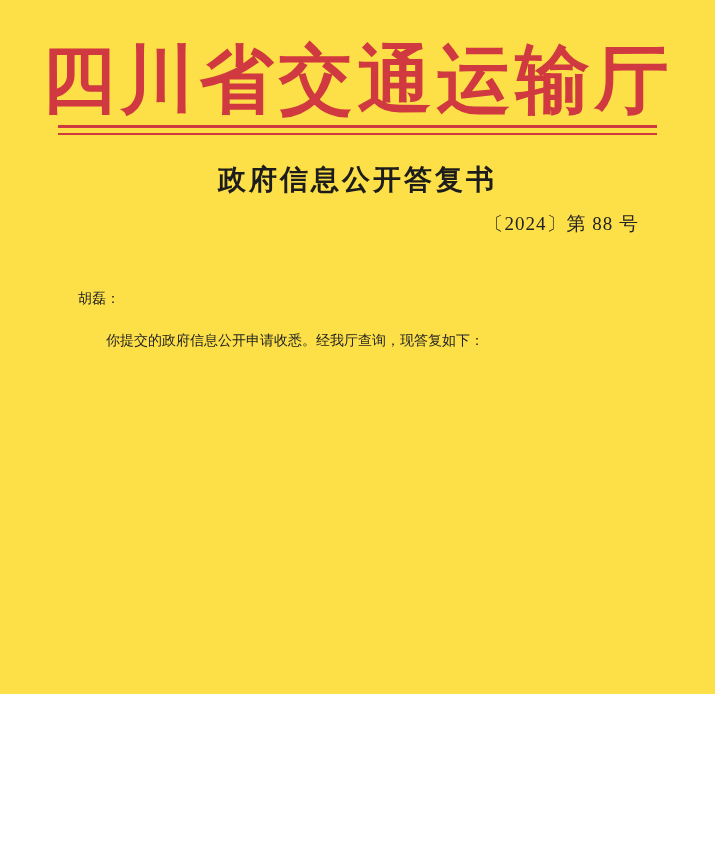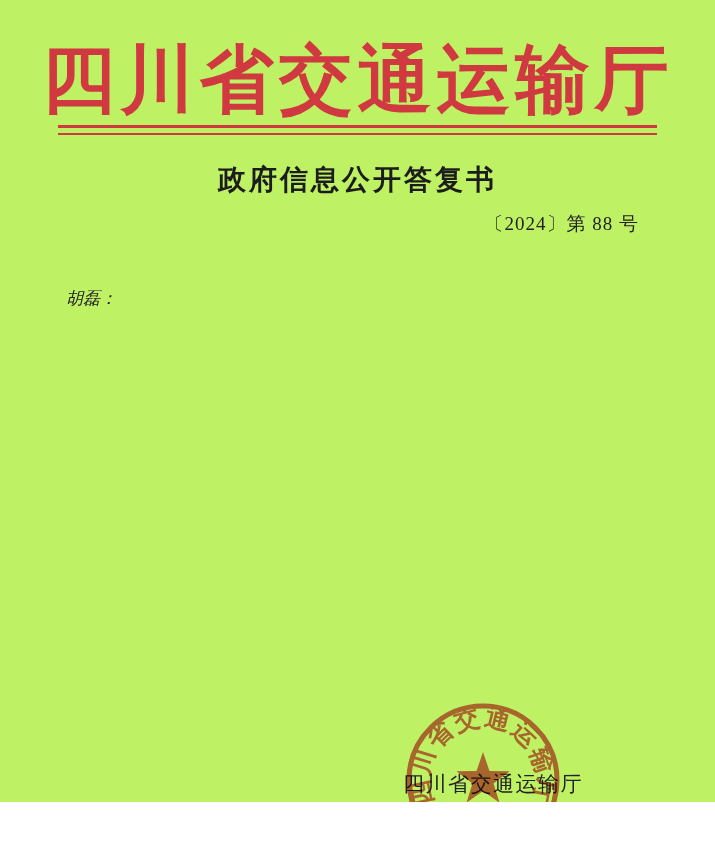--- a/index.html
+++ b/index.html
@@ -3,22 +3,22 @@
 <meta charset="utf-8">
 <style>
   html, body {
     margin: 0;
     padding: 0;
     background: #ffffff;
   }
   .page {
     position: relative;
     width: 715px;
-    height: 802px;
-    background: #bef264;
+    height: 694px;
+    background: #fde047;
     overflow: hidden;
     font-family: "Liberation Serif", "DejaVu Serif", serif;
     color: #262626;
   }
   .agency-header {
     margin: 0;
     padding-top: 40px;
     text-align: center;
     font-size: 74px;
     line-height: 1.1;
@@ -43,28 +43,27 @@
   }
   .doc-number {
     margin: 12px 76px 12px 0;
     text-align: right;
     font-size: 19px;
     letter-spacing: 1px;
     color: #222222;
   }
   .body-text {
     position: absolute;
-    left: 66px;
+    left: 78px;
     top: 278px;
     width: 562px;
-    font-size: 17px;
+    font-size: 14px;
     line-height: 42px;
     text-align: justify;
     color: #232323;
-    font-style: italic;
   }
   .body-text p {
     margin: 0;
   }
   .body-text p.indent {
     text-indent: 2em;
   }
   .signature {
     position: absolute;
     left: 403px;
@@ -107,20 +106,21 @@
   <h1 class="agency-header">四川省交通运输厅</h1>
 
   <div class="red-rule"></div>
 
   <h2 class="doc-title">政府信息公开答复书</h2>
 
   <div class="doc-number">〔2024〕第 88 号</div>
 
   <div class="body-text">
     <p>胡磊：</p>
+    <p class="indent">你提交的政府信息公开申请收悉。经我厅查询，现答复如下：</p>
   </div>
 
   <div class="signature">四川省交通运输厅</div>
 
   <div class="sign-date">2024 年 11 月 29 日</div>
 
   <svg class="seal" viewBox="0 0 200 200">
     <defs>
       <path id="seal-arc-top" d="M 51.1 122.8 A 54 54 0 1 1 148.9 122.8" fill="none"></path>
       <path id="seal-arc-bottom" d="M 58.2 149.8 A 65 65 0 0 0 141.8 149.8" fill="none"></path>

